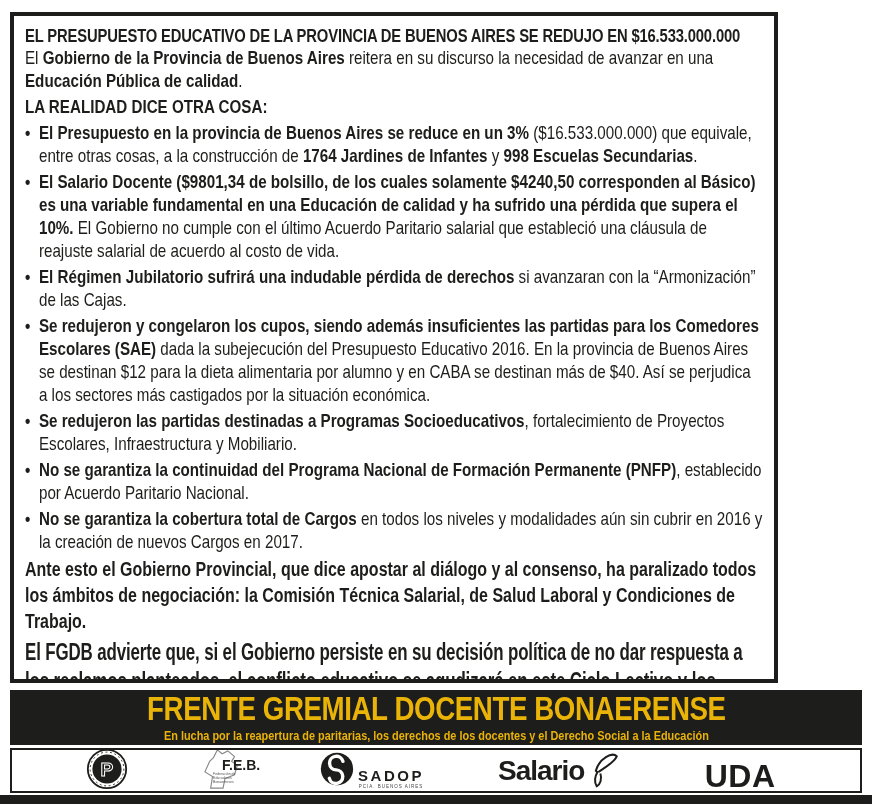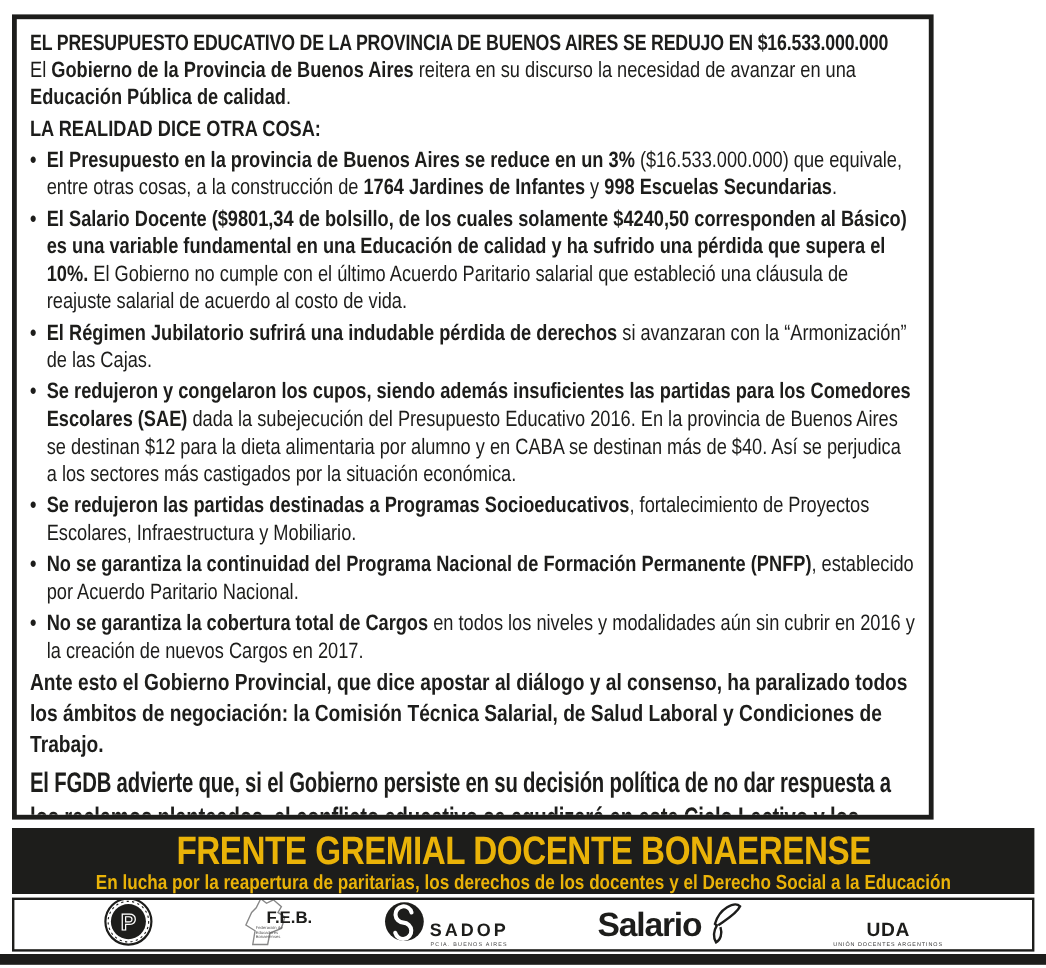--- a/index.html
+++ b/index.html
@@ -31,34 +31,34 @@
   ul.bullets li{position:relative;padding-left:17px;margin:0 0 3px 0;font-size:18.5px;line-height:23px;}
   ul.bullets li::before{content:"\2022";position:absolute;left:0;top:0;font-weight:bold;}
   .closing{font-weight:bold;font-size:19.5px;line-height:26px;margin:1px 0 0 0;}
   .warning{font-weight:bold;font-size:23.5px;line-height:28.5px;margin-top:4px;letter-spacing:-0.2px;}
 
   .banner{
     position:absolute;left:10px;top:690px;width:852px;height:55px;
     background:#1d1d1b;color:#eab308;text-align:center;overflow:hidden;
   }
   .banner-title{font-size:33px;font-weight:bold;line-height:36px;margin-top:1px;letter-spacing:-0.5px;}
-  .banner-subtitle{font-size:17px;font-weight:bold;line-height:17px;}
+  .banner-subtitle{font-size:13px;font-weight:bold;line-height:17px;}
 
   .logo-strip{
     position:absolute;left:10px;top:748px;width:852px;height:45px;
     box-sizing:border-box;border:2px solid #1d1d1b;background:#fff;
     display:flex;align-items:center;justify-content:space-evenly;overflow:hidden;
   }
   .logo{display:flex;align-items:center;gap:4px;}
   .logo-col{display:flex;flex-direction:column;align-items:center;line-height:1;margin-top:16px;}
   .logo-label{font-weight:bold;color:#1d1d1b;}
   .sadop-label{font-size:15px;letter-spacing:2.5px;}
   .sadop-sub{font-size:4.5px;letter-spacing:1px;color:#444;margin-top:1.5px;}
   .suteba-label{font-size:28px;letter-spacing:-1px;}
-  .uda-label{font-size:16px;letter-spacing:0.5px;}
+  .uda-label{font-size:32px;letter-spacing:0.5px;}
   .uda-sub{font-size:4.5px;letter-spacing:0.8px;color:#333;margin-top:1px;}
   .feb-sub{font-size:3.5px;color:#555;text-align:left;width:26px;}
   .bottom-bar{position:absolute;left:0;top:795px;width:872px;height:9px;background:#1d1d1b;}
 </style>
 </head>
 <body>
 
 <div class="frame">
   <div class="headline">
     <span class="sq80">EL PRESUPUESTO EDUCATIVO DE LA PROVINCIA DE BUENOS AIRES SE REDUJO EN $16.533.000.000</span>

